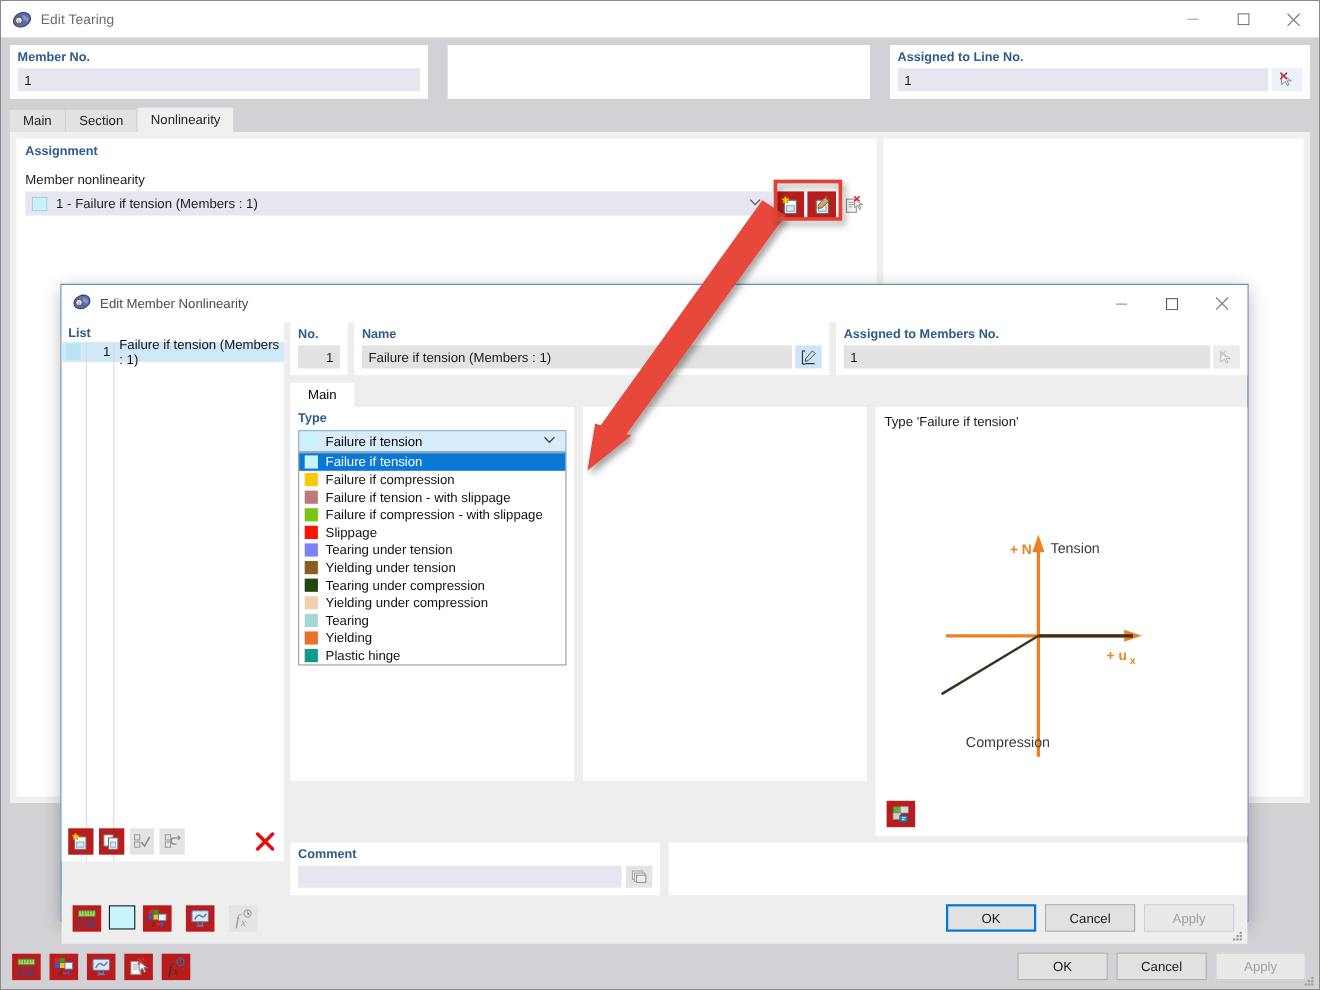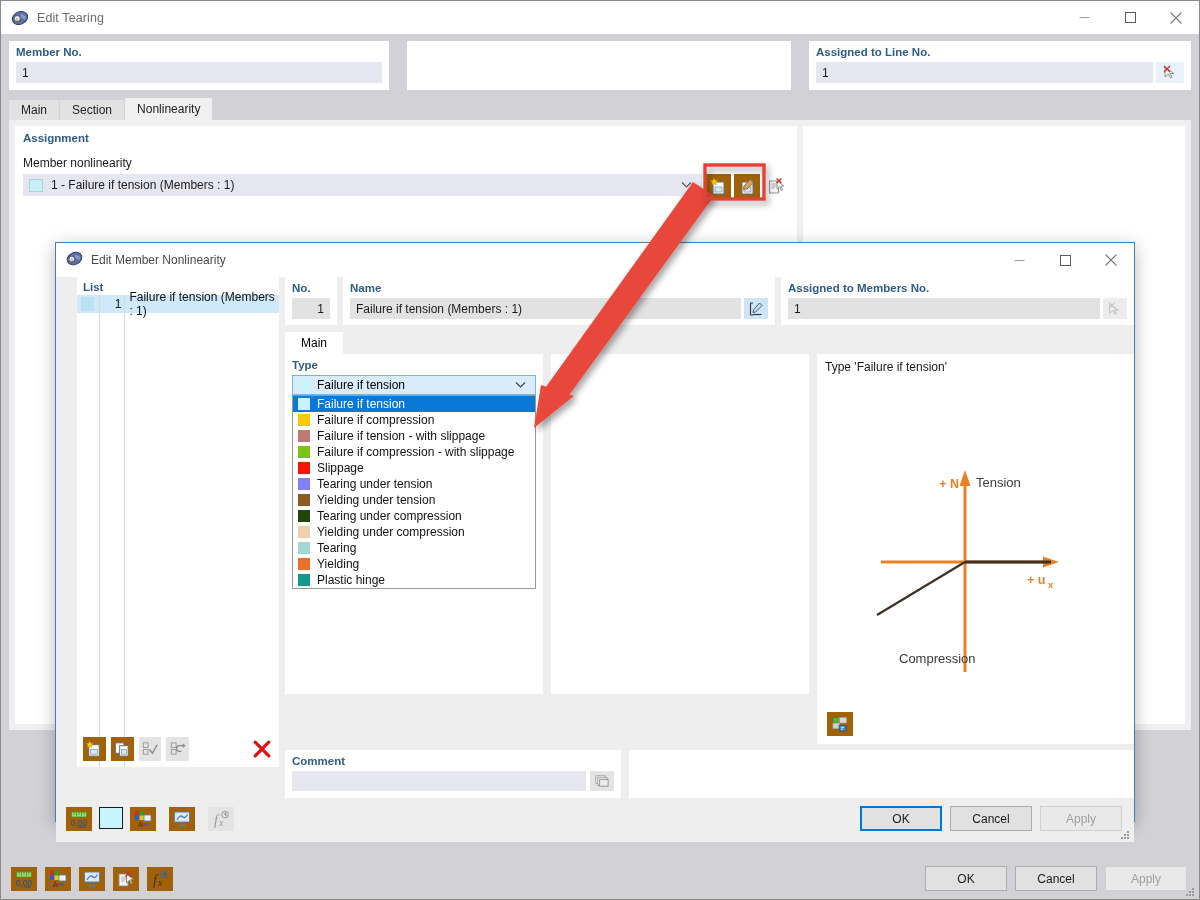--- a/index.html
+++ b/index.html
@@ -108,21 +108,21 @@
     border: 1px solid rgba(0,0,0,.12);
   }
   .chev {
     margin-left: auto; color: #555; font-size: 11px; padding-right: 6px;
   }
   .right-empty {
     background: #ffffff; flex: 1 1 auto;
   }
 
   .icon-btn {
-    width: 26px; height: 24px; background: #a16207;
+    width: 26px; height: 24px; background: #b91c1c;
     display: inline-flex; align-items: center; justify-content: center;
     vertical-align: middle;
   }
   .icon-btn.disabled { background: #e4e4e4; }
   .icon-btn.plain { background: transparent; }
 
   .toolrow-outer {
     position: absolute; left: 10px; bottom: 8px;
     display: flex; gap: 8px;
   }
@@ -134,32 +134,32 @@
     width: 82px; height: 25px; background: #e1e1e1;
     border: 1px solid #adadad; font-size: 12px; color: #1a1a1a;
     display: flex; align-items: center; justify-content: center;
     font-family: "Liberation Sans", sans-serif;
   }
   .btn.default { border: 2px solid #0078d7; background: #e1e1e1; }
   .btn.disabled { color: #a0a0a0; border-color: #cfcfcf; background: #e9e9e9; }
 
   
   .inner-window {
-    position: absolute; left: 55px; top: 242px;
+    position: absolute; left: 55px; top: 258px;
     width: 1080px; height: 580px;
     background: #eeeeee;
     border: 1px solid #3f7fbf;
     box-shadow: 0 4px 16px rgba(0,0,0,.28);
     display: flex; flex-direction: column;
   }
   .inner-titlebar {
     height: 34px; background: #ffffff; display: flex; align-items: center;
     flex: 0 0 34px;
   }
-  .inner-body { flex: 1 1 auto; position: relative; padding: 0; margin-left: 21px; }
+  .inner-body { flex: 1 1 auto; position: relative; padding: 0; }
 
   .inner-top {
     display: flex; gap: 6px; align-items: stretch;
   }
   .panel { background: #ffffff; padding: 5px 7px 6px 7px; }
 
   .listpanel {
     width: 202px; background: #ffffff; position: relative;
     display: flex; flex-direction: column;
   }

